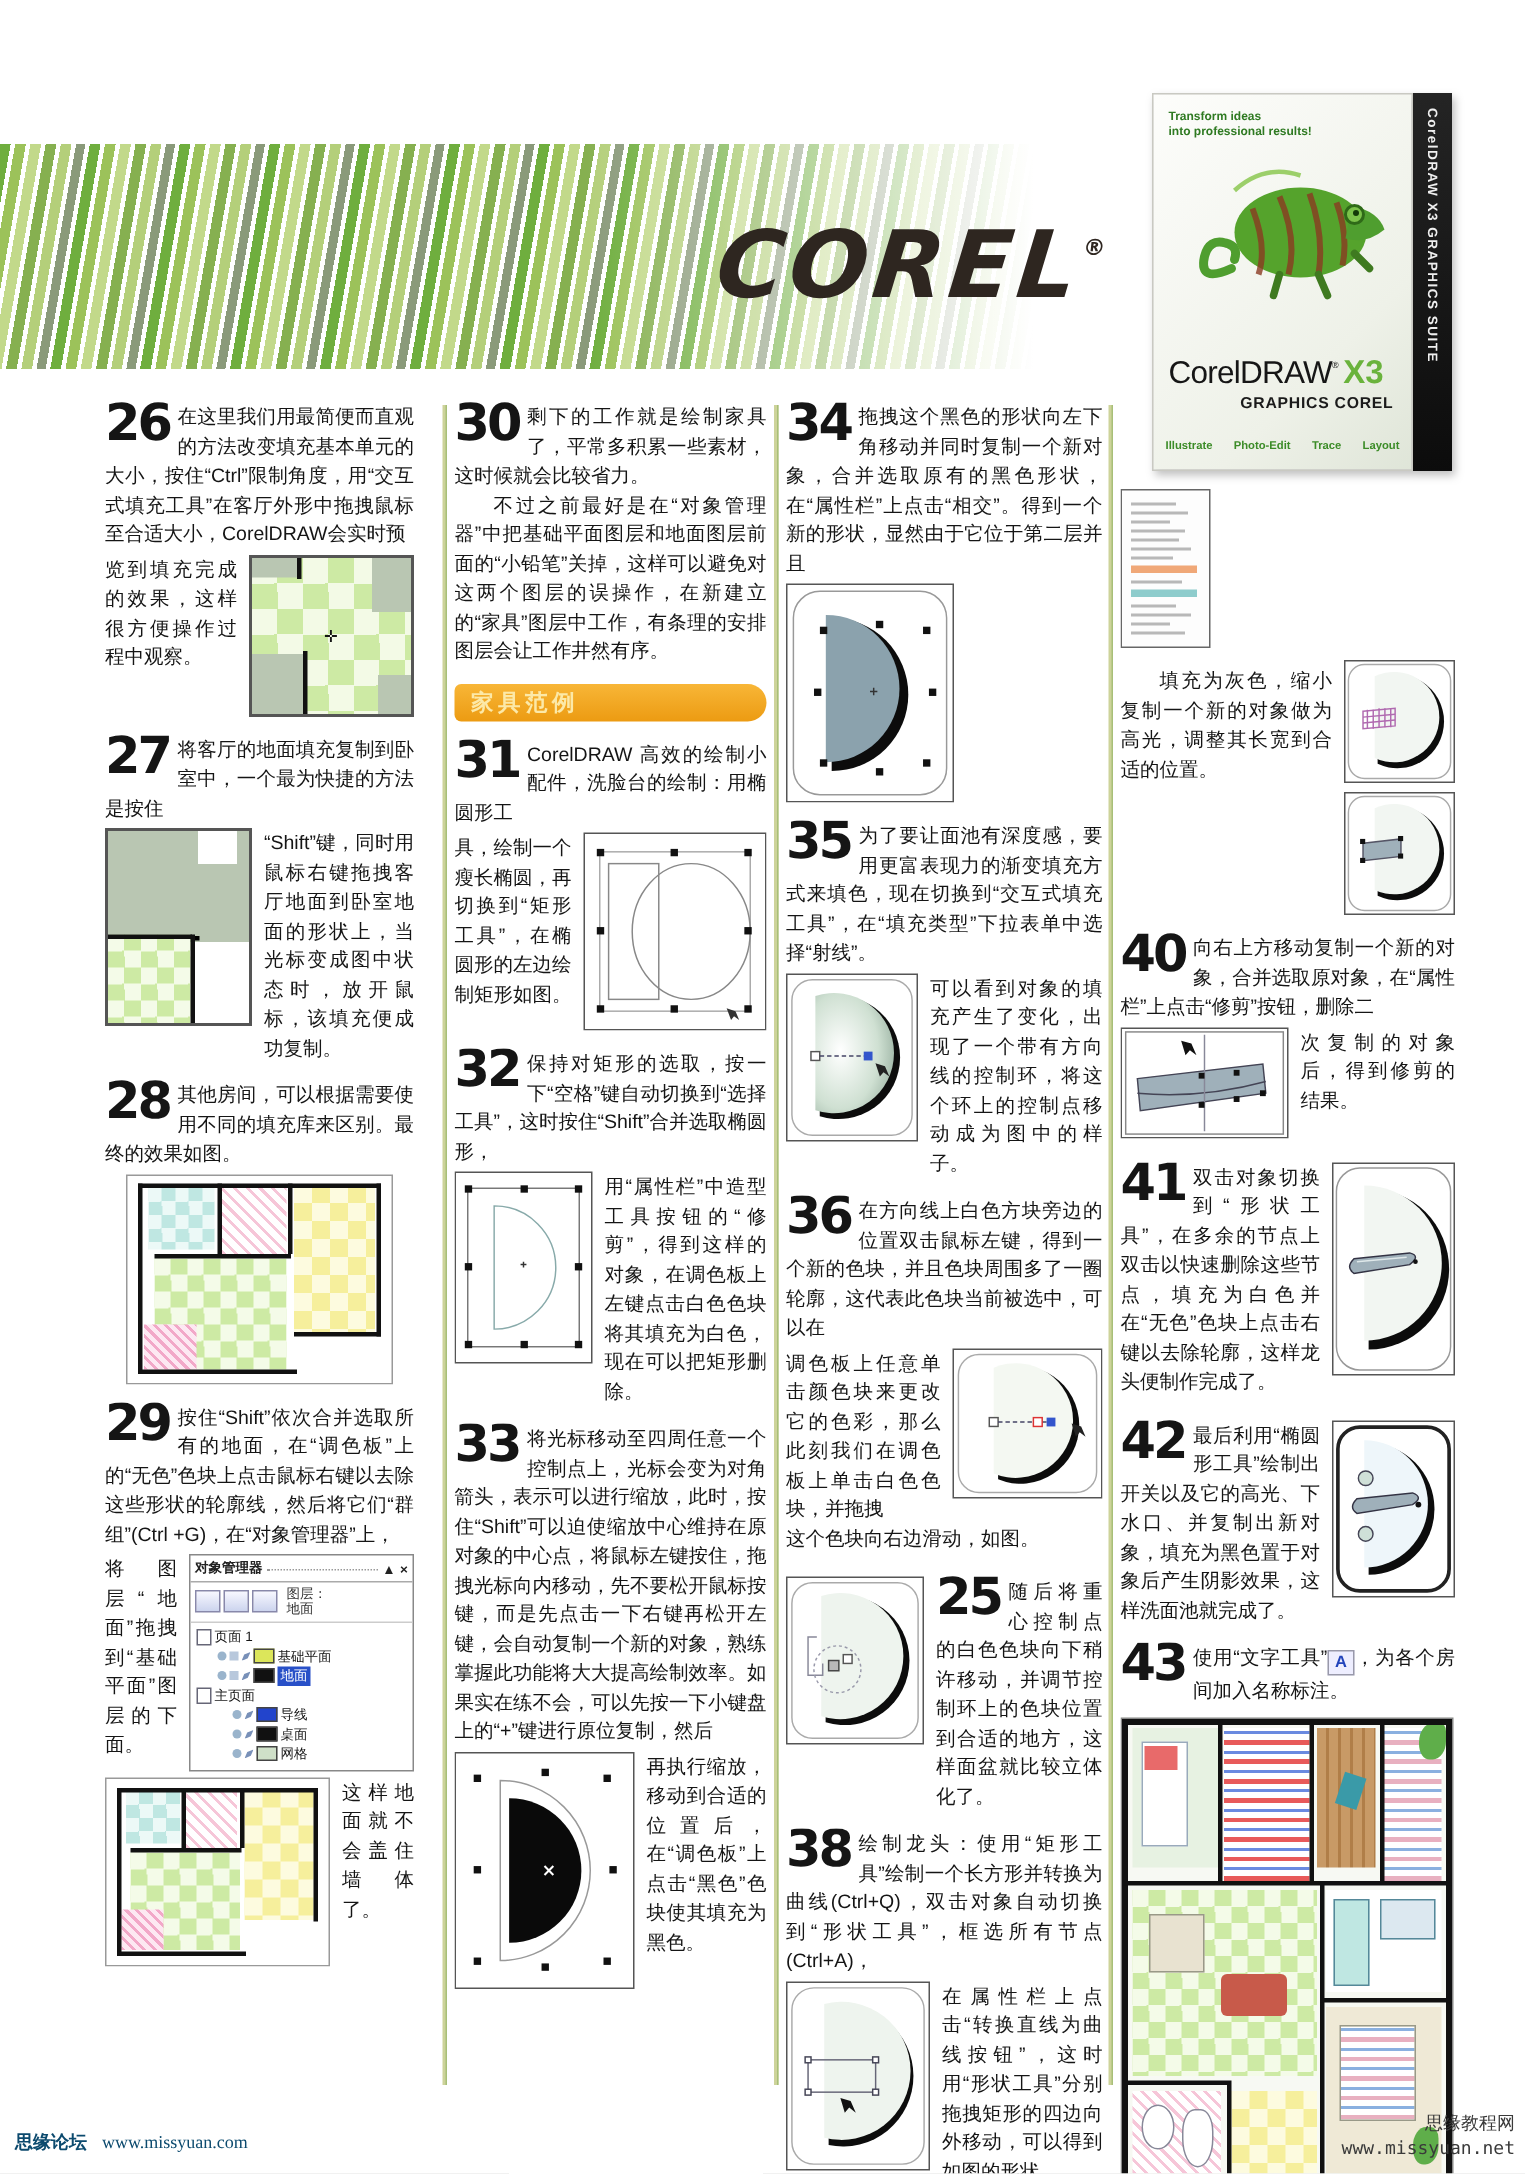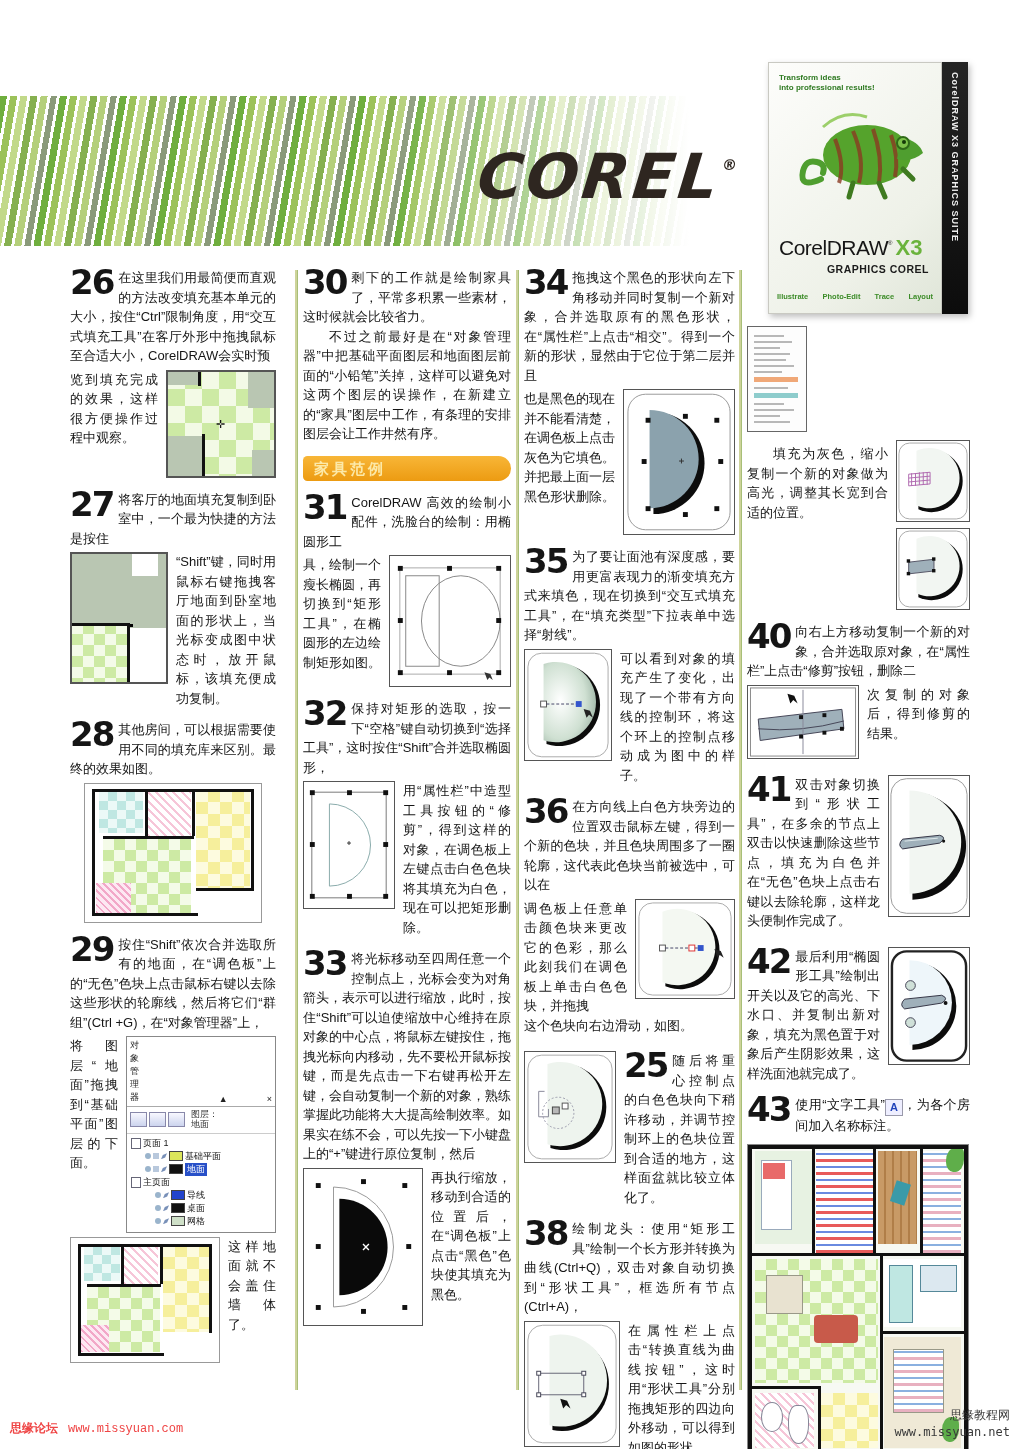--- a/index.html
+++ b/index.html
@@ -58,41 +58,41 @@
   .hatch-pink2{background:repeating-linear-gradient(45deg,#f2a8c8 0 2px,#fde8f2 2px 5px);}
   .abs{position:absolute;}
   .wall{position:absolute;background:#111;}
   .gray{background:#b9c6b2;}
   
   .fbanner{height:25px;margin:4px 0 12px;border-radius:5px 14px 14px 5px;
     background:linear-gradient(#f8b637,#ec9b12);color:#fce9a8;font-weight:bold;font-size:15px;
     line-height:25px;padding-left:11px;letter-spacing:3px;}
   
   .om{width:148px;background:#fff;border:1px solid #888;font-size:9px;flex:none;}
-  .om .tb{display:flex;align-items:flex-end;border-bottom:1px solid #aaa;padding:2px 3px;font-weight:normal;color:#222;gap:36px;}
+  .om .tb{display:flex;align-items:center;border-bottom:1px solid #aaa;padding:2px 3px;font-weight:bold;color:#222;}
   .om .tb .sp{flex:1;border-bottom:1px dotted #999;margin:0 3px;height:1px;}
   .om .tools{display:flex;align-items:center;gap:2px;padding:3px;border-bottom:1px solid #ccc;}
   .om .btn{width:15px;height:13px;border:1px solid #88a;background:linear-gradient(#f8f8ff,#ccd4ee);}
   .om .lay{margin-left:4px;color:#333;line-height:1.1;}
   .om .tree{padding:3px 2px 4px 4px;}
   .om .trow{display:flex;align-items:center;gap:2px;height:13px;}
   .om .ind{width:12px;}.om .ind2{width:22px;}
   .om .pg{width:8px;height:9px;border:1px solid #667;background:#fff;}
   .om .mini{width:6px;height:6px;border-radius:50%;background:#9ab4cc;}
   .om .mini2{width:6px;height:6px;background:#b8c8dc;}
   .om .pen{width:6px;height:6px;background:#7890b8;clip-path:polygon(0 100%,30% 30%,100% 0,70% 70%);}
   .om .sw{width:12px;height:8px;border:1px solid #444;}
   .om .hl{background:#2850c8;color:#fff;padding:0 2px;}
   
   .menu{width:58px;height:104px;background:#fdfdfd;border:1px solid #666;flex:none;position:relative;}
   .menu i{position:absolute;left:6px;height:2px;background:#b8b8b8;}
   .menu .hl1{background:#f0a878;}.menu .hl2{background:#8ecccc;}
   
-  .footL{position:absolute;left:10px;bottom:12px;font-size:12px;color:#ef4444;
-    font-family:Liberation Mono, monospace;}
+  .footL{position:absolute;left:10px;bottom:12px;font-size:12px;color:#0c4a6e;
+    font-family:Liberation Serif, serif;}
   .footL b{margin-right:10px;font-weight:bold;}
   .footR{position:absolute;right:14px;bottom:8px;text-align:right;font-size:12px;color:#3a3a3a;
     font-family:"DejaVu Sans Mono",monospace;line-height:1.4;}
   .ticon{display:inline-block;width:16px;height:15px;border:1px solid #99a;background:#eef;
     color:#2244bb;font-size:11px;font-weight:bold;text-align:center;line-height:15px;vertical-align:-2px;}
   svg{display:block;}
 </style>
 </head>
 <body>
 
@@ -357,21 +357,20 @@
         <div class="txt grow">再执行缩放，移动到合适的位置后，在“调色板”上点击“黑色”色块使其填充为黑色。</div>
       </div>
     </div>
   </div>
 
   <div class="col col3">
 
     <div class="step">
       <div class="txt"><span class="n">34</span><span>拖拽这个黑色的形状向左下角移动并同时复制一个新对象，合并选取原有的黑色形状，在“属性栏”上点击“相交”。得到一个新的形状，显然由于它位于第二层并且</span></div>
       <div class="row">
-        <div class="txt grow">也是黑色的现在并不能看清楚，在调色板上点击灰色为它填色。并把最上面一层黑色形状删除。</div>
         <svg class="pic" width="112" height="146" viewBox="0 0 112 146">
           <rect x="4" y="4" width="104" height="138" rx="18" fill="#fff" stroke="#999"></rect>
           <path d="M30,22 A52,52 0 1 1 30,126 L30,22 Z" fill="#0c0c0c"></path>
           <path d="M26,20 A50,50 0 1 1 26,120 L26,20 Z" fill="#8ba2ad"></path>
           <g fill="#111">
             <rect x="22" y="28" width="5" height="5"></rect>
               <rect x="60" y="24" width="5" height="5"></rect>
               <rect x="92" y="28" width="5" height="5"></rect>
             <rect x="18" y="70" width="5" height="5"></rect>
               <rect x="96" y="70" width="5" height="5"></rect>

